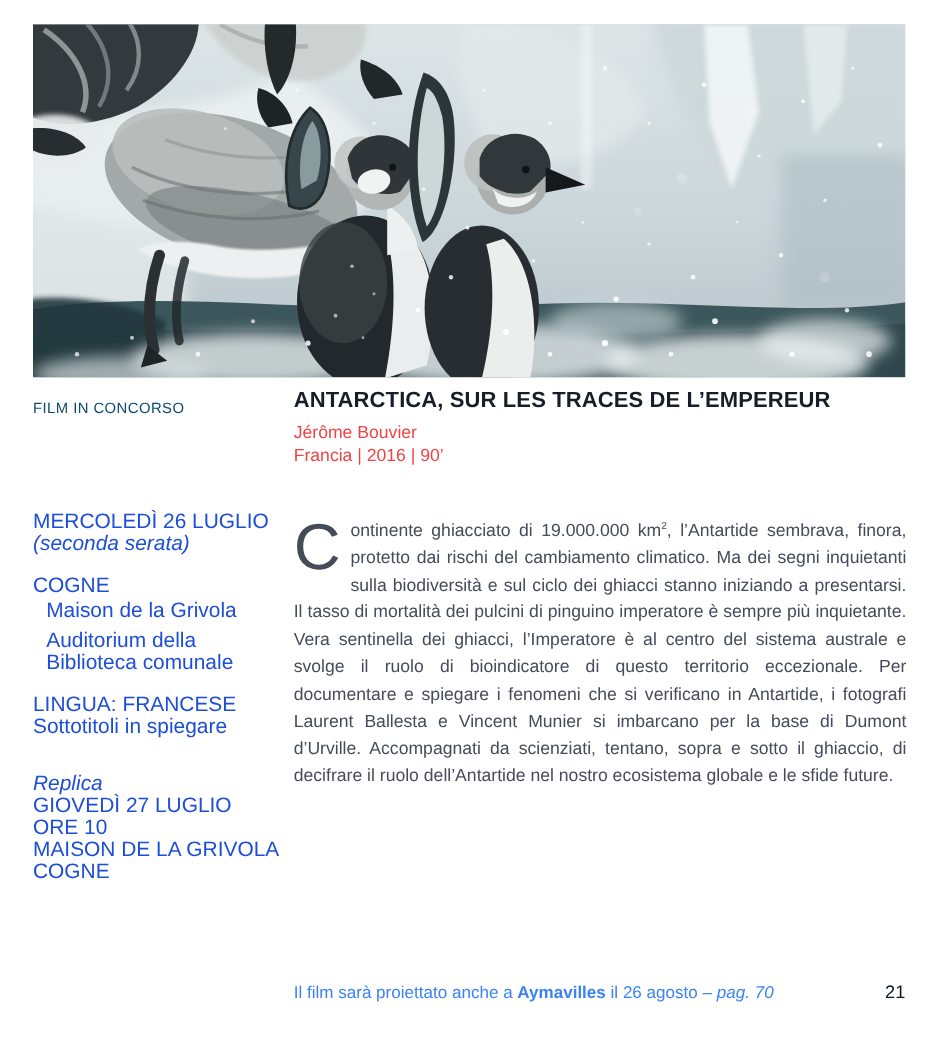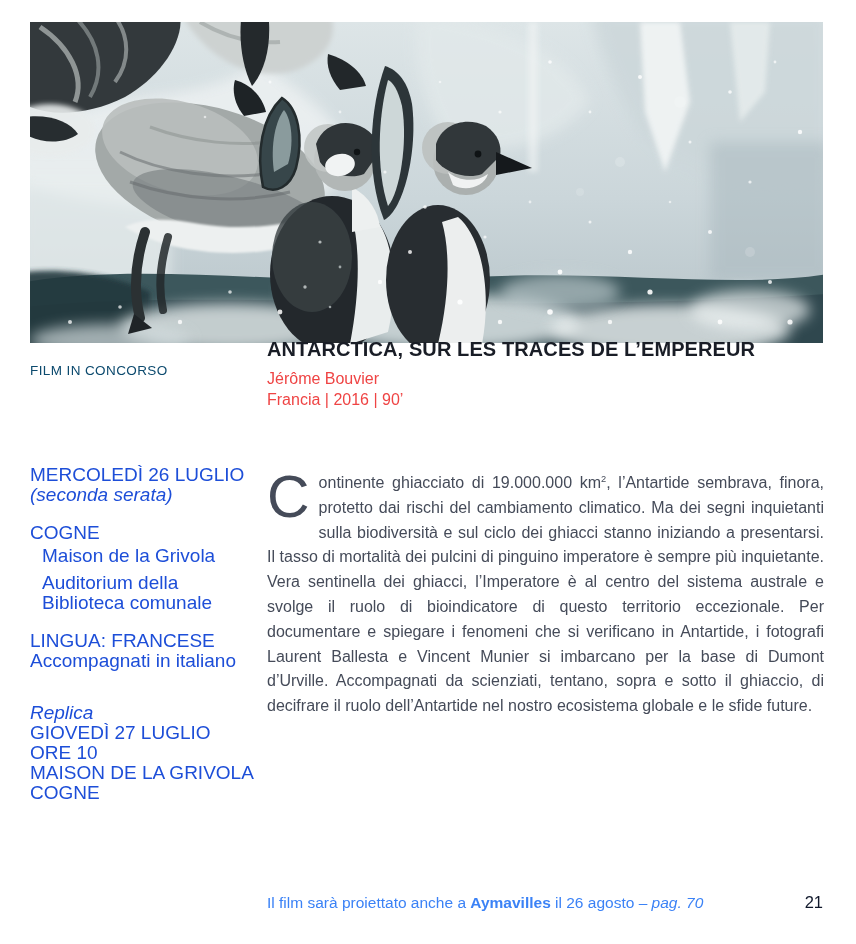--- a/index.html
+++ b/index.html
@@ -12,21 +12,21 @@
     position:absolute; left:30px; top:22px; width:793px; height:321px;
     overflow:hidden; background:#cdd8db;
   }
   .photo svg { display:block; width:100%; height:100%; }
 
   .section-label {
     position:absolute; left:30px; top:363px;
     font-size:13.5px; letter-spacing:0.4px; color:#0c4a6e; font-weight:400;
   }
 
-  .title-block { position:absolute; left:267px; top:338px; width:560px; }
+  .title-block { position:absolute; left:267px; top:353px; width:560px; }
   .film-title {
     margin:0 0 7px 0; font-size:20px; font-weight:700; color:#191d26;
     letter-spacing:0.1px; white-space:nowrap;
   }
   .film-sub { font-size:16px; line-height:21px; color:#ef4444; }
 
   .sidebar {
     position:absolute; left:30px; top:465px; width:232px;
     font-size:19px; line-height:20px; color:#1d4ed8;
   }
@@ -229,21 +229,21 @@
       <div>MERCOLEDÌ 26 LUGLIO</div>
       <div class="sb-italic">(seconda serata)</div>
     </div>
     <div class="sb-block">
       <div>COGNE</div>
       <div class="venue">Maison de la Grivola</div>
       <div class="venue">Auditorium della Biblioteca comunale</div>
     </div>
     <div class="sb-block">
       <div>LINGUA: FRANCESE</div>
-      <div>Accompagnati in italiano</div>
+      <div>Sottotitoli in spiegare</div>
     </div>
     <div class="sb-block replica-block">
       <div class="sb-italic">Replica</div>
       <div>GIOVEDÌ 27 LUGLIO</div>
       <div>ORE 10</div>
       <div>MAISON DE LA GRIVOLA</div>
       <div>COGNE</div>
     </div>
   </aside>
 

